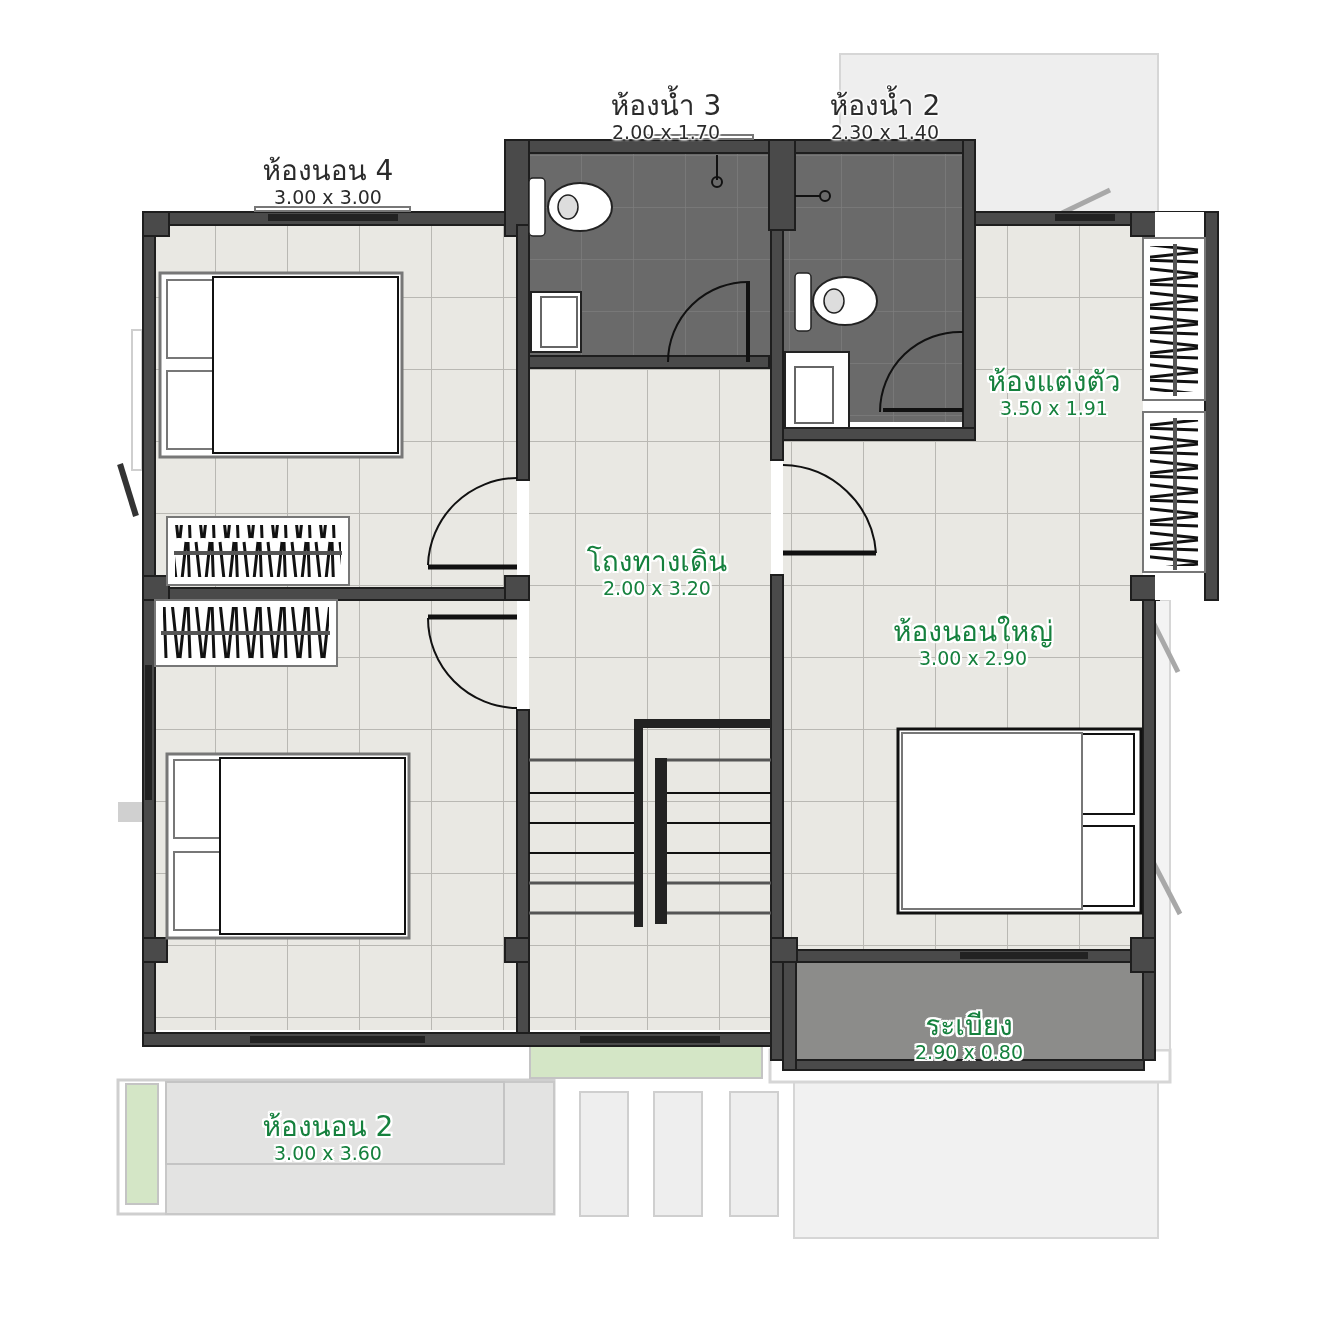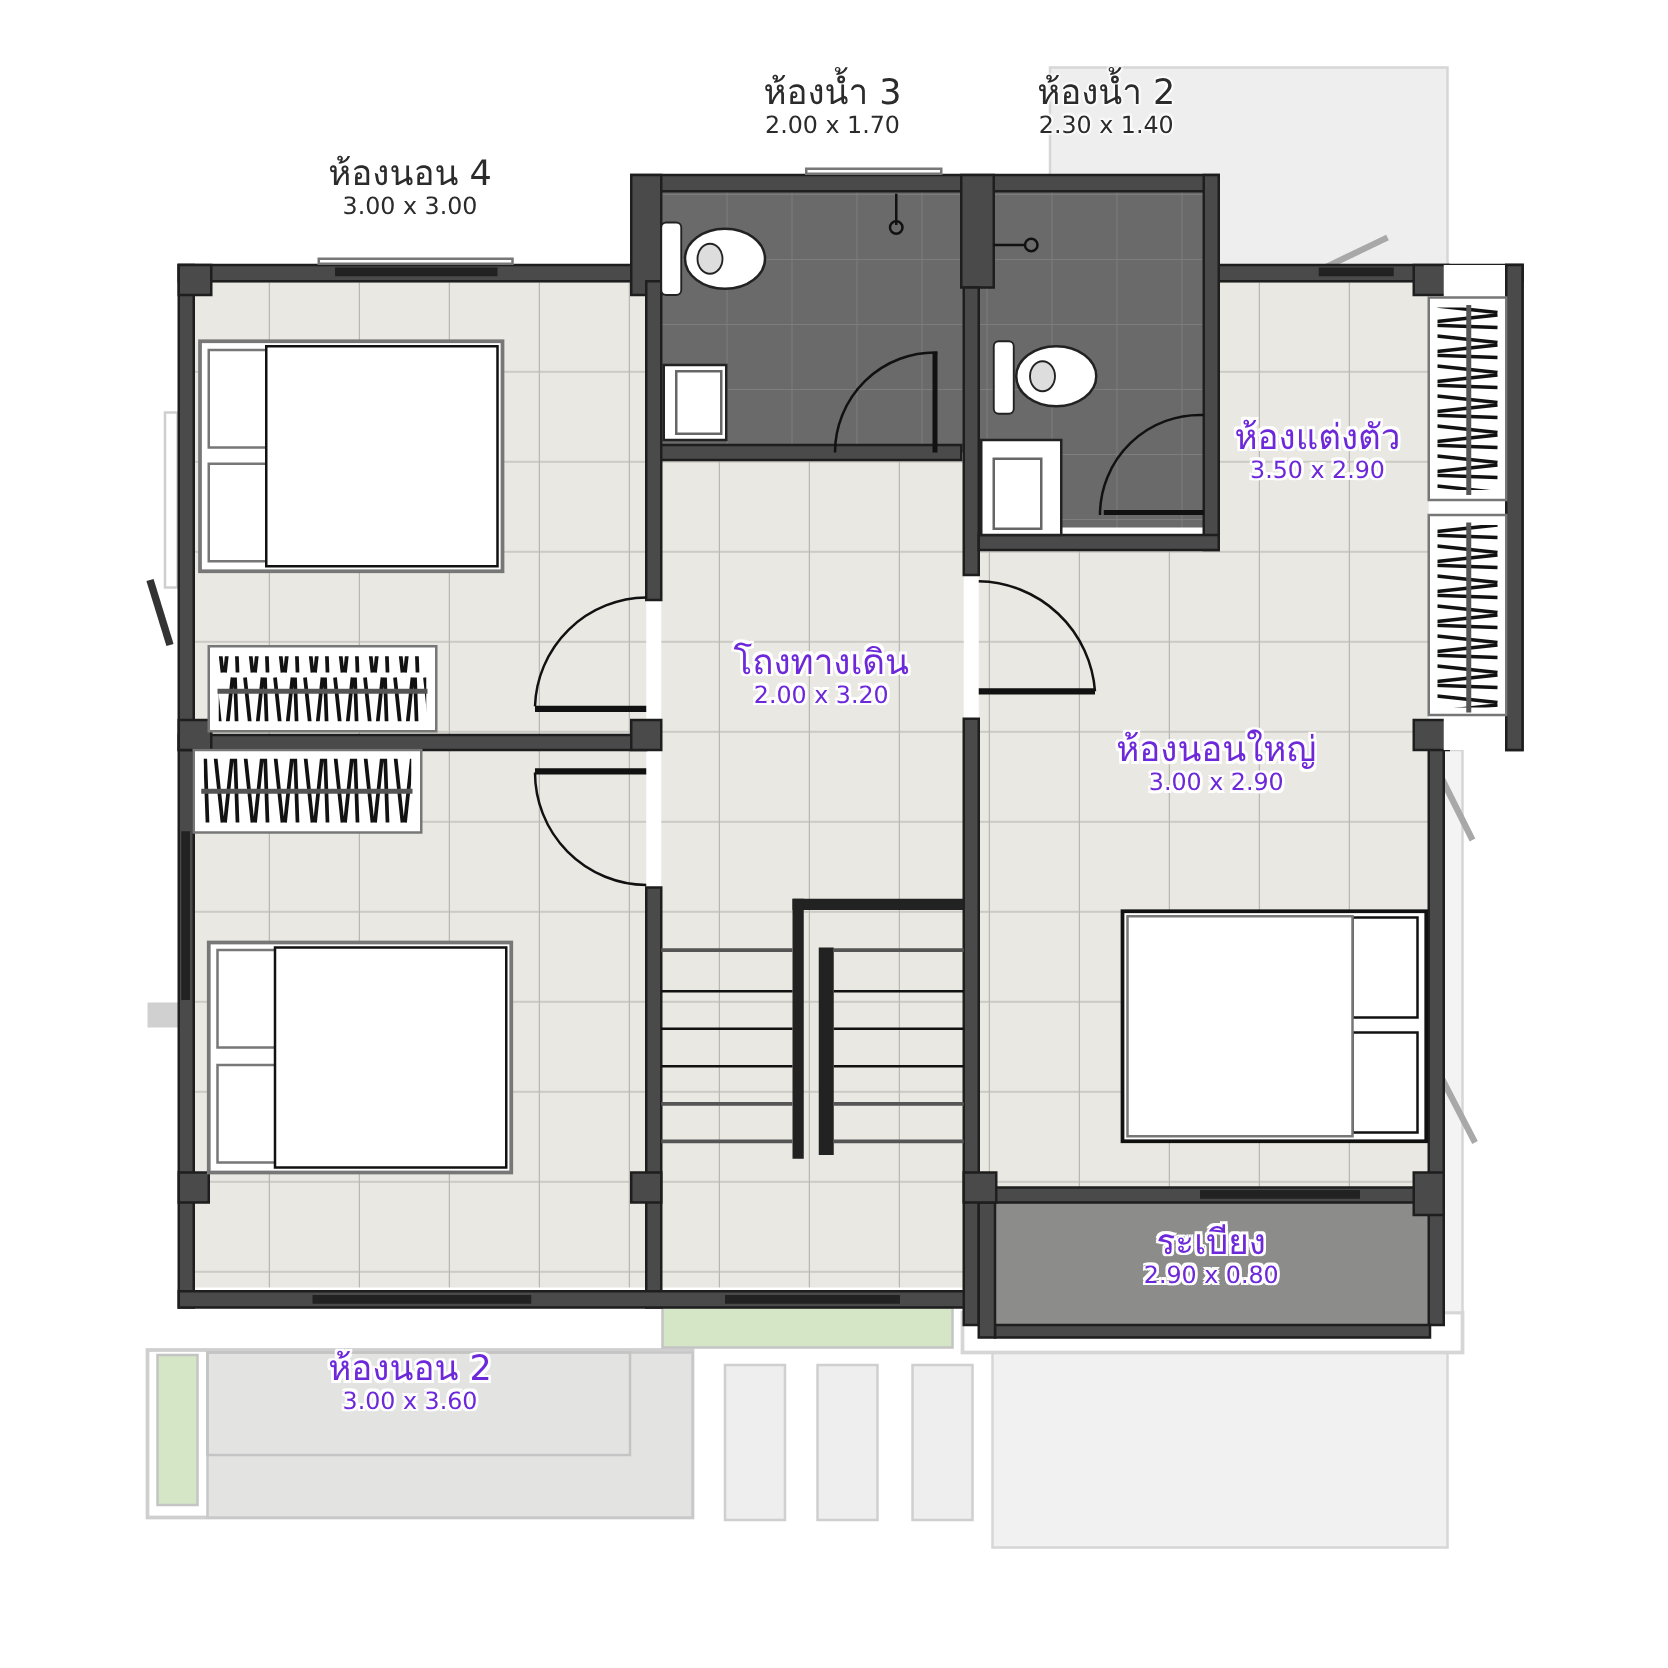--- a/index.html
+++ b/index.html
@@ -1,25 +1,25 @@
 <!DOCTYPE html>
 <html><head>
 <meta charset="utf-8">
 <style>
   html, body { margin:0; padding:0; background:#ffffff; }
   body { width:1334px; height:1334px; position:relative; overflow:hidden; font-family:"DejaVu Sans", sans-serif; }
   #plan { position:absolute; left:0; top:0; width:1334px; height:1334px; }
   .lbl { position:absolute; text-align:center; color:#2b2b2b; line-height:1.15; transform:translateX(-50%); white-space:nowrap; }
-  .lbl .name { font-size:28px; display:block; }
+  .lbl .name { font-size:28px; display:block;margin-top:32px; }
   .lbl .dim { font-size:19px; display:block; }
   .halo .name, .halo .dim {
     text-shadow: 0 0 3px #fff, 0 0 3px #fff, 1px 1px 2px #fff, -1px -1px 2px #fff, 1px -1px 2px #fff, -1px 1px 2px #fff;
   }
   .dark .name, .dark .dim {
-    color:#6d28d9;
+    color:#15803d;
     text-shadow: 0 0 2px #fff, 0 0 2px #fff, 2px 2px 0 #fff, -2px -2px 0 #fff, 2px -2px 0 #fff, -2px 2px 0 #fff, 0 2px 0 #fff, 0 -2px 0 #fff, 2px 0 0 #fff, -2px 0 0 #fff;
   }
 </style>
 </head>
 <body>
 
 <svg id="plan" viewBox="0 0 1334 1334" xmlns="http://www.w3.org/2000/svg">
   <defs>
     <pattern id="tile" width="72" height="72" patternUnits="userSpaceOnUse" x="0" y="10">
       <rect width="72" height="72" fill="#e9e8e3"></rect>
@@ -216,21 +216,21 @@
 <div class="lbl halo" style="left:885px; top:58px;text-align:center;">
   <span class="name">ห้องน้ำ 2</span>
   <span class="dim">2.30 x 1.40</span>
 </div>
 <div class="lbl halo" style="left:328px; top:123px;">
   <span class="name">ห้องนอน 4</span>
   <span class="dim">3.00 x 3.00</span>
 </div>
 <div class="lbl dark" style="left:1054px; top:334px;">
   <span class="name">ห้องแต่งตัว</span>
-  <span class="dim">3.50 x 2.90</span>
+  <span class="dim">3.50 x 1.91</span>
 </div>
 <div class="lbl dark" style="left:657px; top:514px;">
   <span class="name">โถงทางเดิน</span>
   <span class="dim">2.00 x 3.20</span>
 </div>
 <div class="lbl dark" style="left:973px; top:584px;">
   <span class="name">ห้องนอนใหญ่</span>
   <span class="dim">3.00 x 2.90</span>
 </div>
 <div class="lbl dark" style="left:969px; top:978px;">

